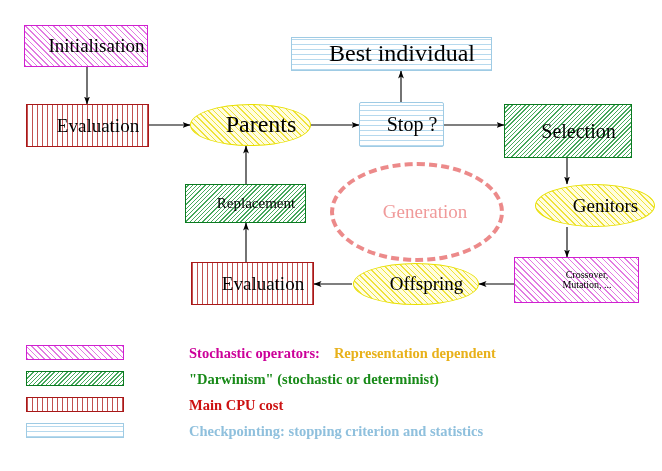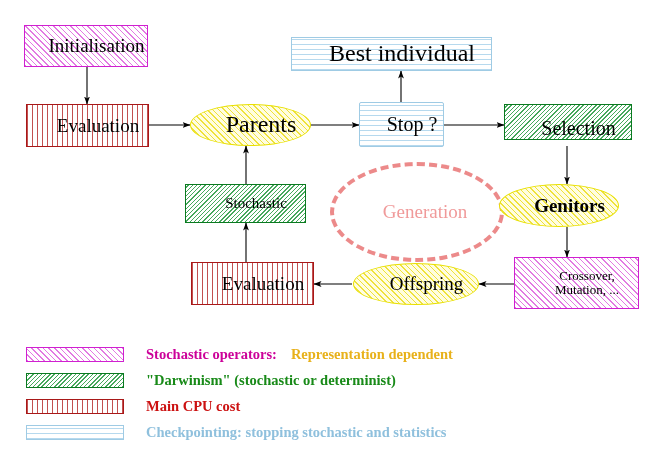--- a/index.html
+++ b/index.html
@@ -90,23 +90,24 @@
     justify-content: center;
     color: #f09a9a;
     z-index: 2;
   }
 
   
   .legend { position: absolute; z-index: 6; }
   .legend-row {
     position: absolute;
     display: flex;
-    align-items: center;
+    align-items: flex-start;
     height: 18px;
     white-space: nowrap;
+    gap: 43px;
   }
   .swatch {
     width: 98px;
     height: 15px;
     box-sizing: border-box;
     flex: 0 0 auto;
   }
   .legend-text {
     margin-left: 22px;
     font-size: 14.5px;
@@ -172,43 +173,43 @@
 </div>
 
 <div class="node fill-blue" style="left:291px; top:37px; width:201px; height:34px; font-size:24px;">
   <span class="node-label">Best individual</span>
 </div>
 
 <div class="node fill-blue rounded" style="left:359px; top:102px; width:85px; height:45px; font-size:20px;">
   <span class="node-label">Stop ?</span>
 </div>
 
-<div class="node fill-green" style="left:504px; top:104px; width:128px; height:36px; font-size:20px;align-items:flex-end;">
+<div class="node fill-green" style="left:504px; top:104px; width:128px; height:54px; font-size:20px;">
   <span class="node-label">Selection</span>
 </div>
 
-<div class="node fill-yellow ellipse" style="left:499px; top:184px; width:120px; height:43px; font-size:19px;font-weight:bold;">
+<div class="node fill-yellow ellipse" style="left:535px; top:184px; width:120px; height:43px; font-size:19px;">
   <span class="node-label">Genitors</span>
 </div>
 
-<div class="node fill-magenta" style="left:514px; top:257px; width:125px; height:52px; font-size:13px; flex-direction:column;">
+<div class="node fill-magenta" style="left:514px; top:257px; width:125px; height:46px; font-size:10px; flex-direction:column;">
   <span class="node-label">Crossover,</span>
   <span class="node-label">Mutation, ...</span>
 </div>
 
 <div class="node fill-yellow ellipse" style="left:353px; top:263px; width:126px; height:42px; font-size:19px;">
   <span class="node-label">Offspring</span>
 </div>
 
 <div class="node fill-red" style="left:191px; top:262px; width:123px; height:43px; font-size:19px;">
   <span class="node-label">Evaluation</span>
 </div>
 
 <div class="node fill-green" style="left:185px; top:184px; width:121px; height:39px; font-size:15px;">
-  <span class="node-label">Stochastic</span>
+  <span class="node-label">Replacement</span>
 </div>
 
 <div class="legend" style="left:0; top:0; width:662px; height:471px; pointer-events:none;">
 
   <div class="legend-row" style="left:26px; top:345px;">
     <div class="swatch fill-magenta"></div>
     <div class="legend-text lg-magenta">
       <span>Stochastic operators:</span><span class="sub lg-gold">Representation dependent</span>
     </div>
   </div>
@@ -218,15 +219,15 @@
     <div class="legend-text lg-green">"Darwinism" (stochastic or determinist)</div>
   </div>
 
   <div class="legend-row" style="left:26px; top:397px;">
     <div class="swatch fill-red"></div>
     <div class="legend-text lg-red">Main CPU cost</div>
   </div>
 
   <div class="legend-row" style="left:26px; top:423px;">
     <div class="swatch fill-blue"></div>
-    <div class="legend-text lg-blue">Checkpointing: stopping stochastic and statistics</div>
+    <div class="legend-text lg-blue">Checkpointing: stopping criterion and statistics</div>
   </div>
 </div>
 
 </body></html>

